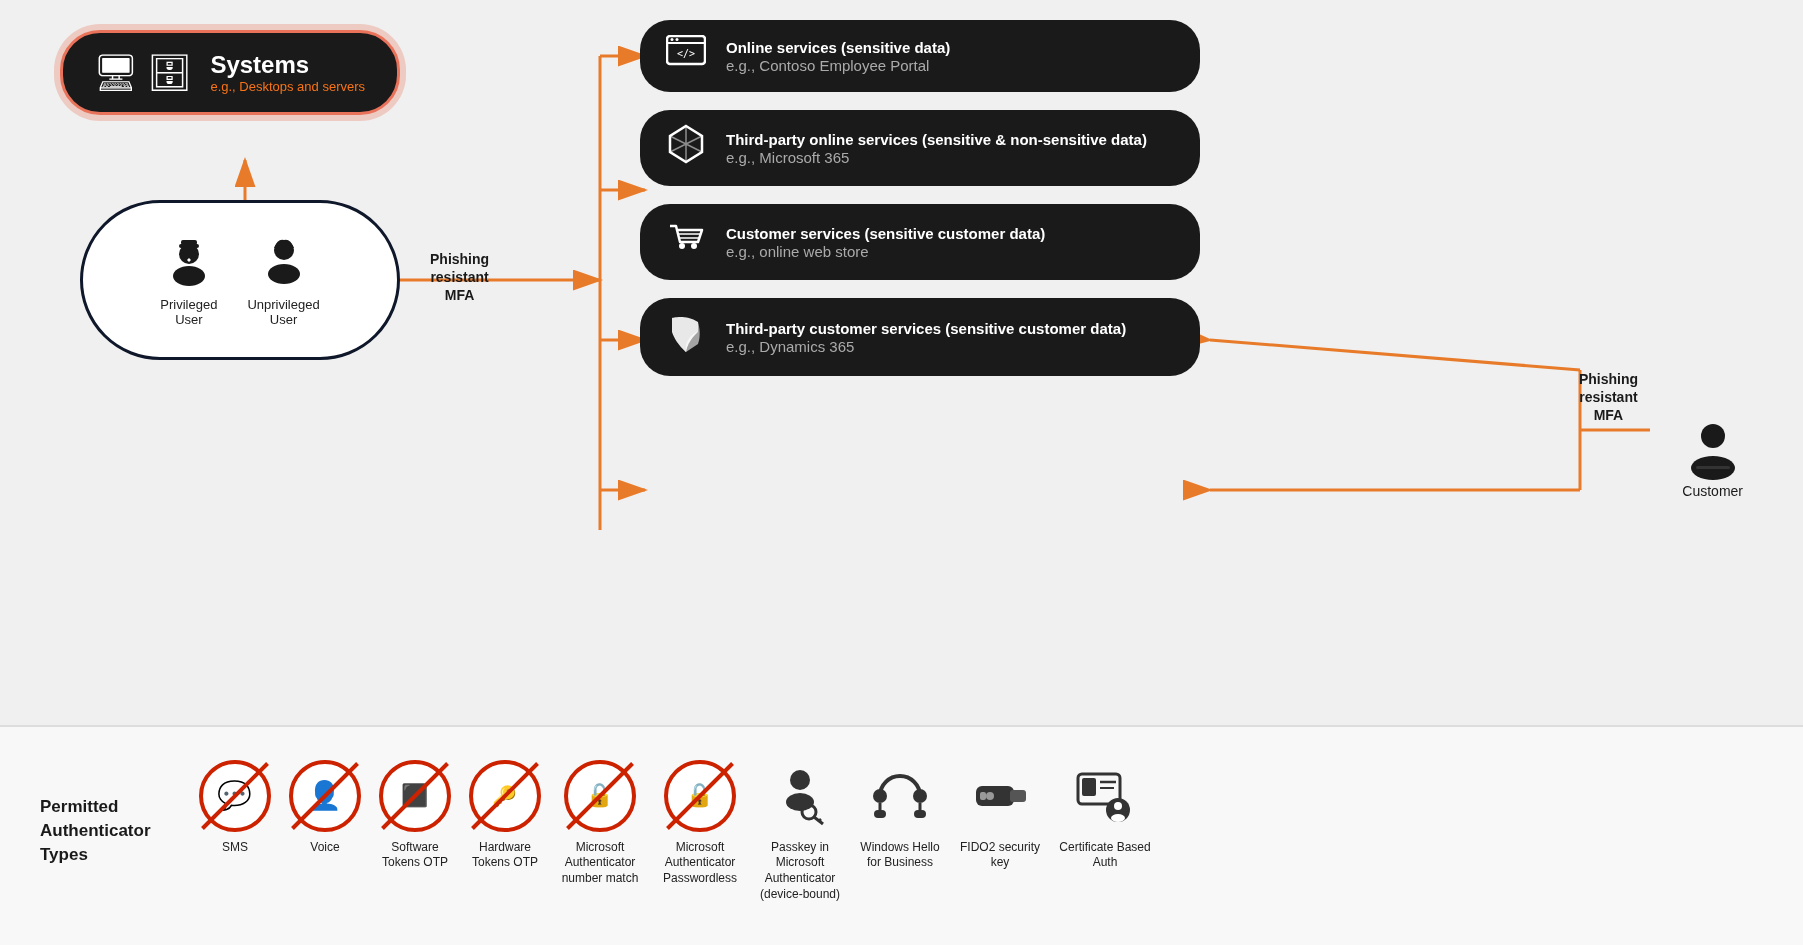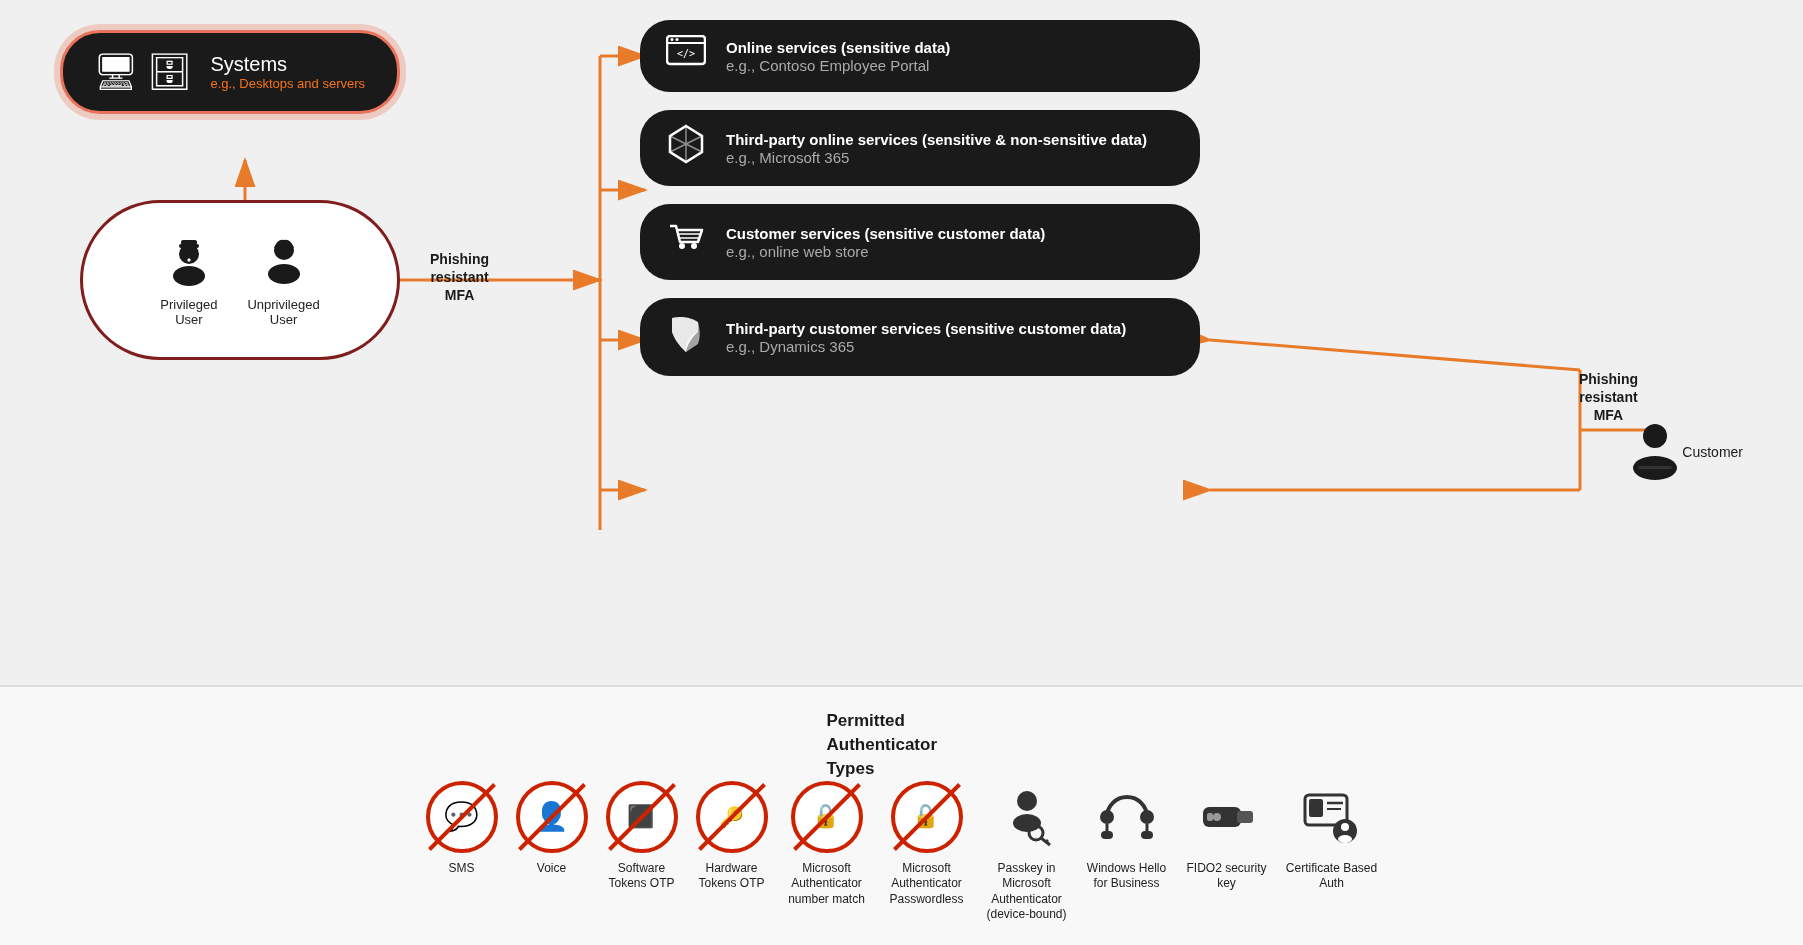--- a/index.html
+++ b/index.html
@@ -42,31 +42,31 @@
       gap: 18px;
       width: 340px;
     }
     .systems-icon {
       font-size: 36px;
       color: white;
       display: flex;
       gap: 8px;
     }
     .systems-text { color: white; }
-    .systems-text .title { font-size: 20px; font-weight: 400; }
+    .systems-text .title { font-size: 24px; font-weight: 700; }
     .systems-text .sub { font-size: 13px; color: #f97316; }
 
     
     .users-oval {
       position: absolute;
       top: 200px;
       left: 80px;
       width: 320px;
       height: 160px;
-      border: 3px solid #7f1d1d;
+      border: 3px solid #0f172a;
       border-radius: 80px;
       background: white;
       display: flex;
       align-items: center;
       justify-content: center;
       gap: 30px;
     }
     .user-item {
       display: flex;
       flex-direction: column;
@@ -104,20 +104,21 @@
       text-align: center;
       line-height: 1.3;
     }
 
     
     .customer-box {
       position: absolute;
       top: 420px;
       right: 60px;
       display: flex;
+      flex-direction: column;
       align-items: center;
       font-size: 14px;
       color: #1a1a1a;
     }
 
     
     .services-container {
       position: absolute;
       top: 20px;
       left: 640px;
@@ -150,26 +151,25 @@
       top: 0; left: 0;
       width: 100%;
       height: 100%;
       pointer-events: none;
     }
 
     
     .authenticator-area {
       background: #f8f8f8;
       border-top: 2px solid #ddd;
-      padding: 22px 40px 22px 40px;
+      padding: 12px 40px 22px 40px;
       display: flex;
       align-items: center;
       gap: 0;
       min-height: 220px;
-      flex-direction: column;
     }
     .permitted-label {
       font-size: 17px;
       font-weight: 700;
       color: #1a1a1a;
       min-width: 120px;
       line-height: 1.4;
       margin-right: 30px;
     }
     .auth-items {

